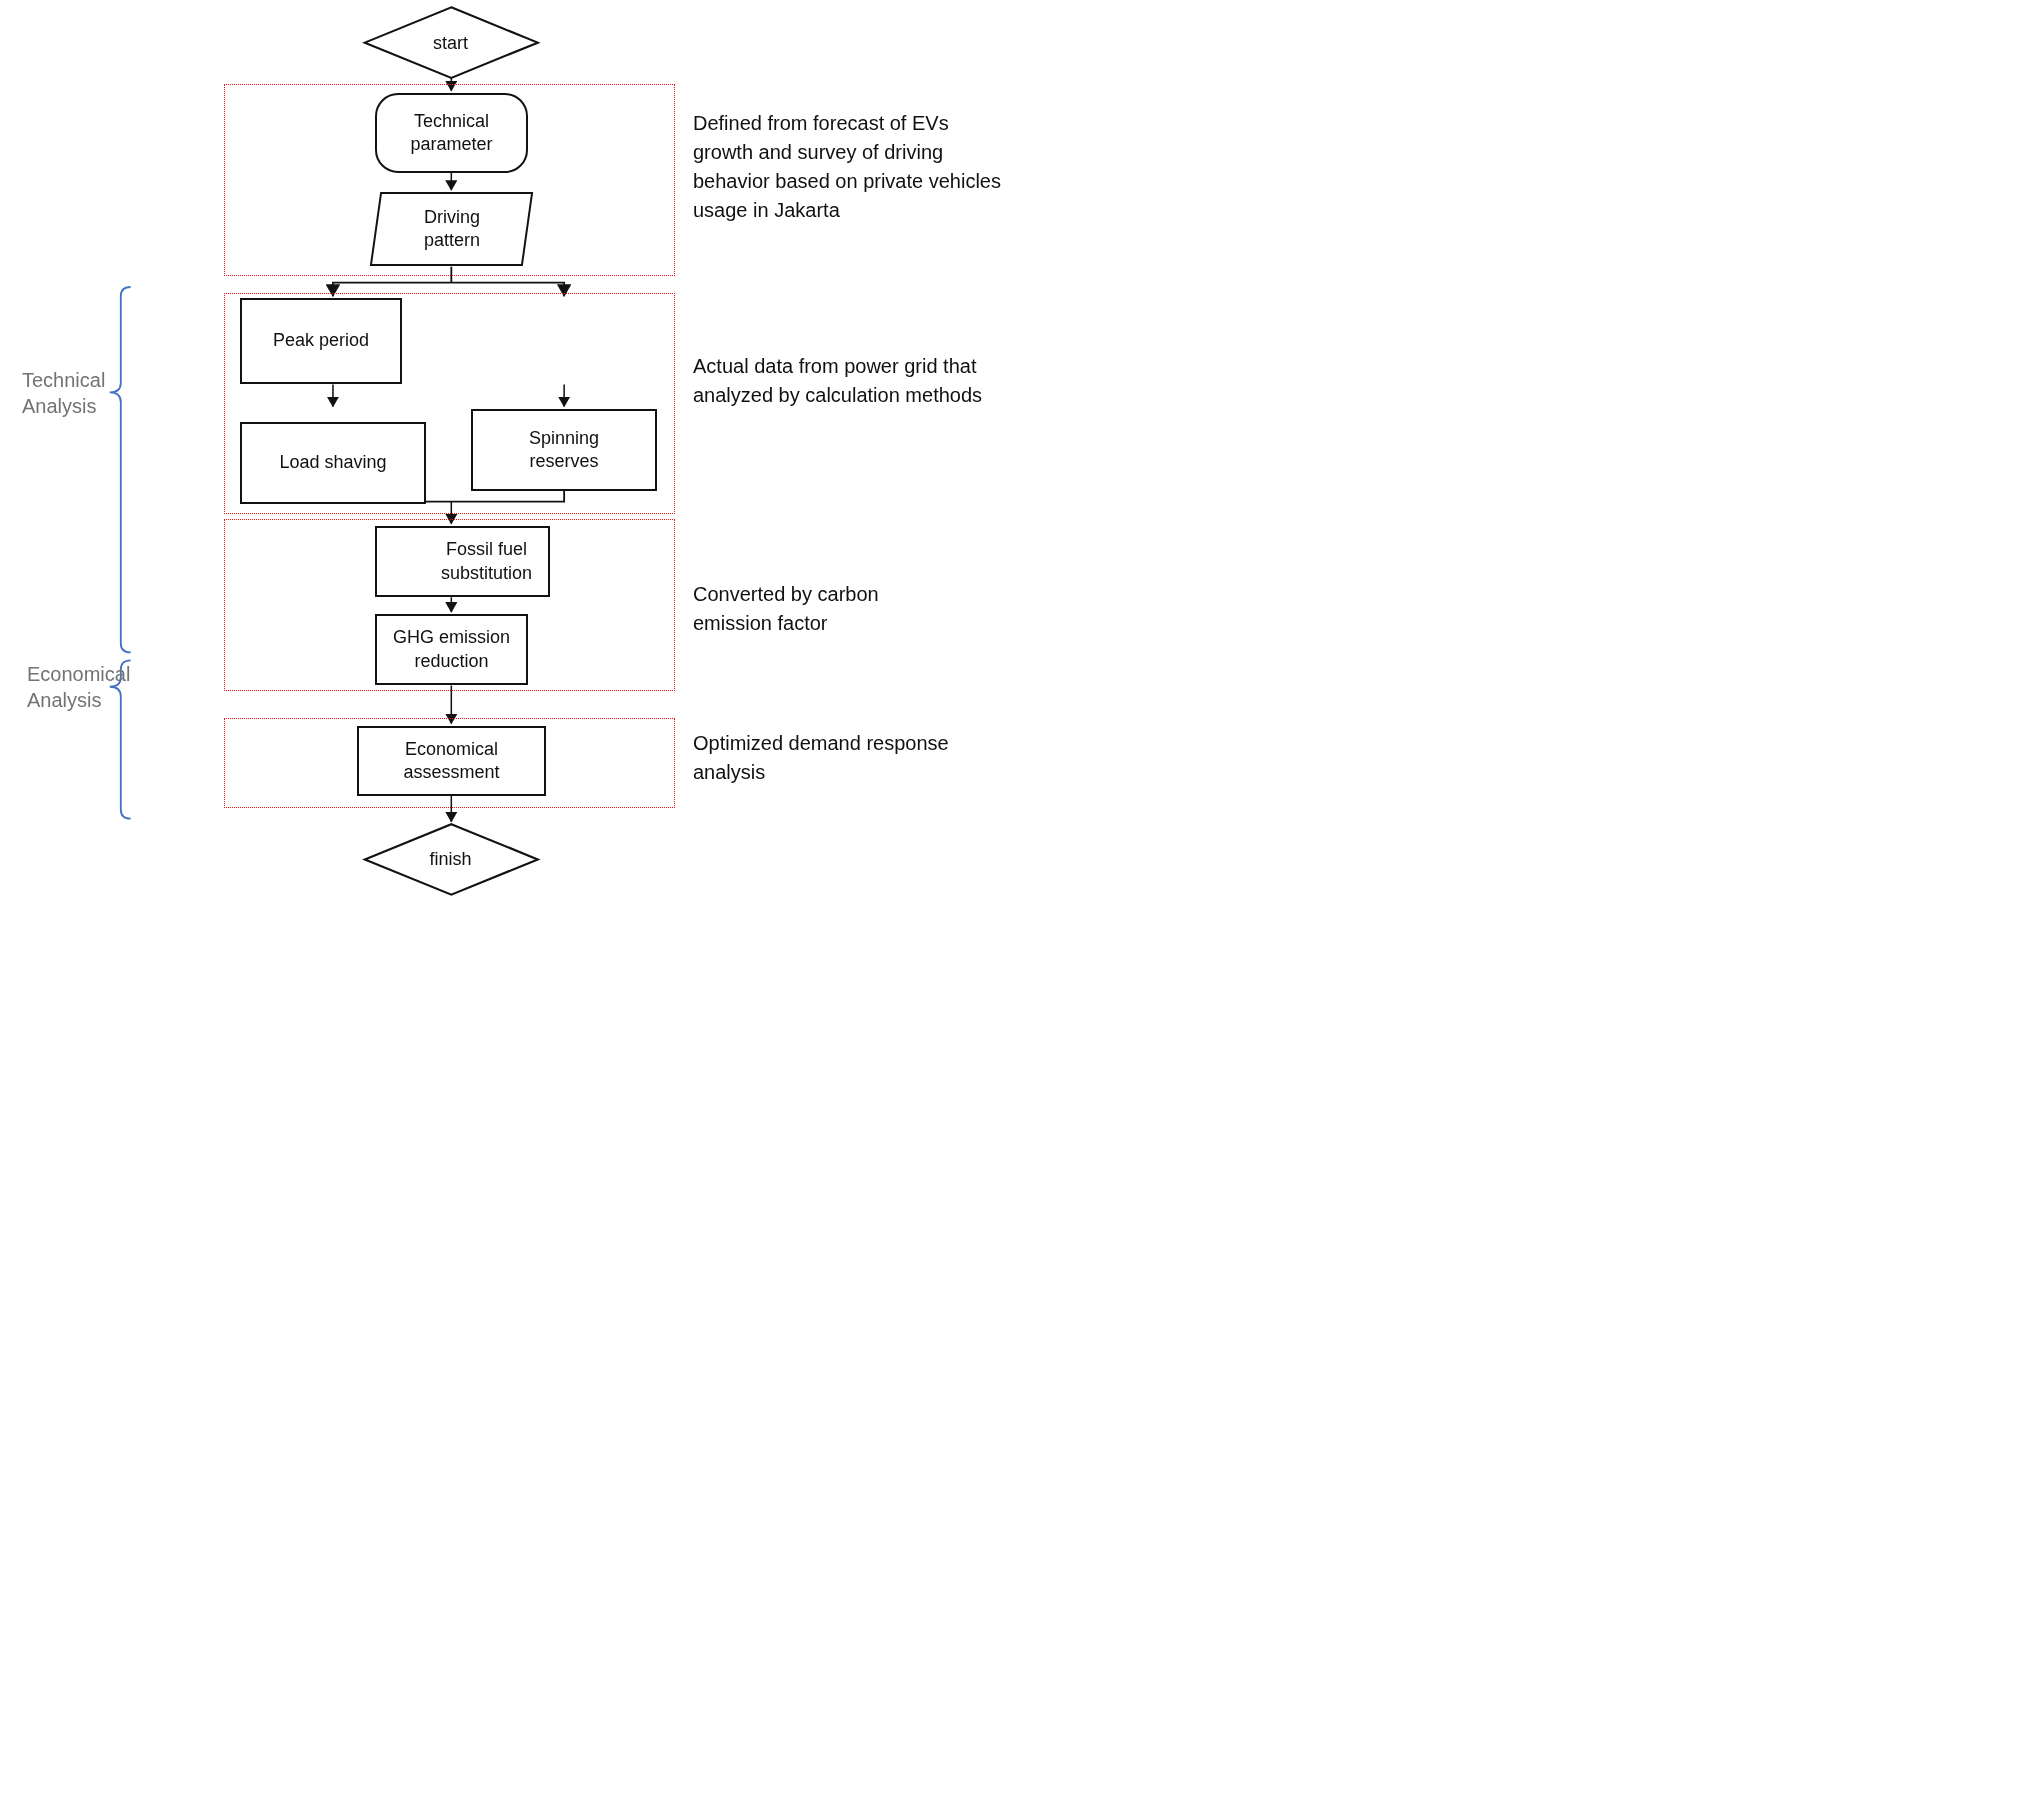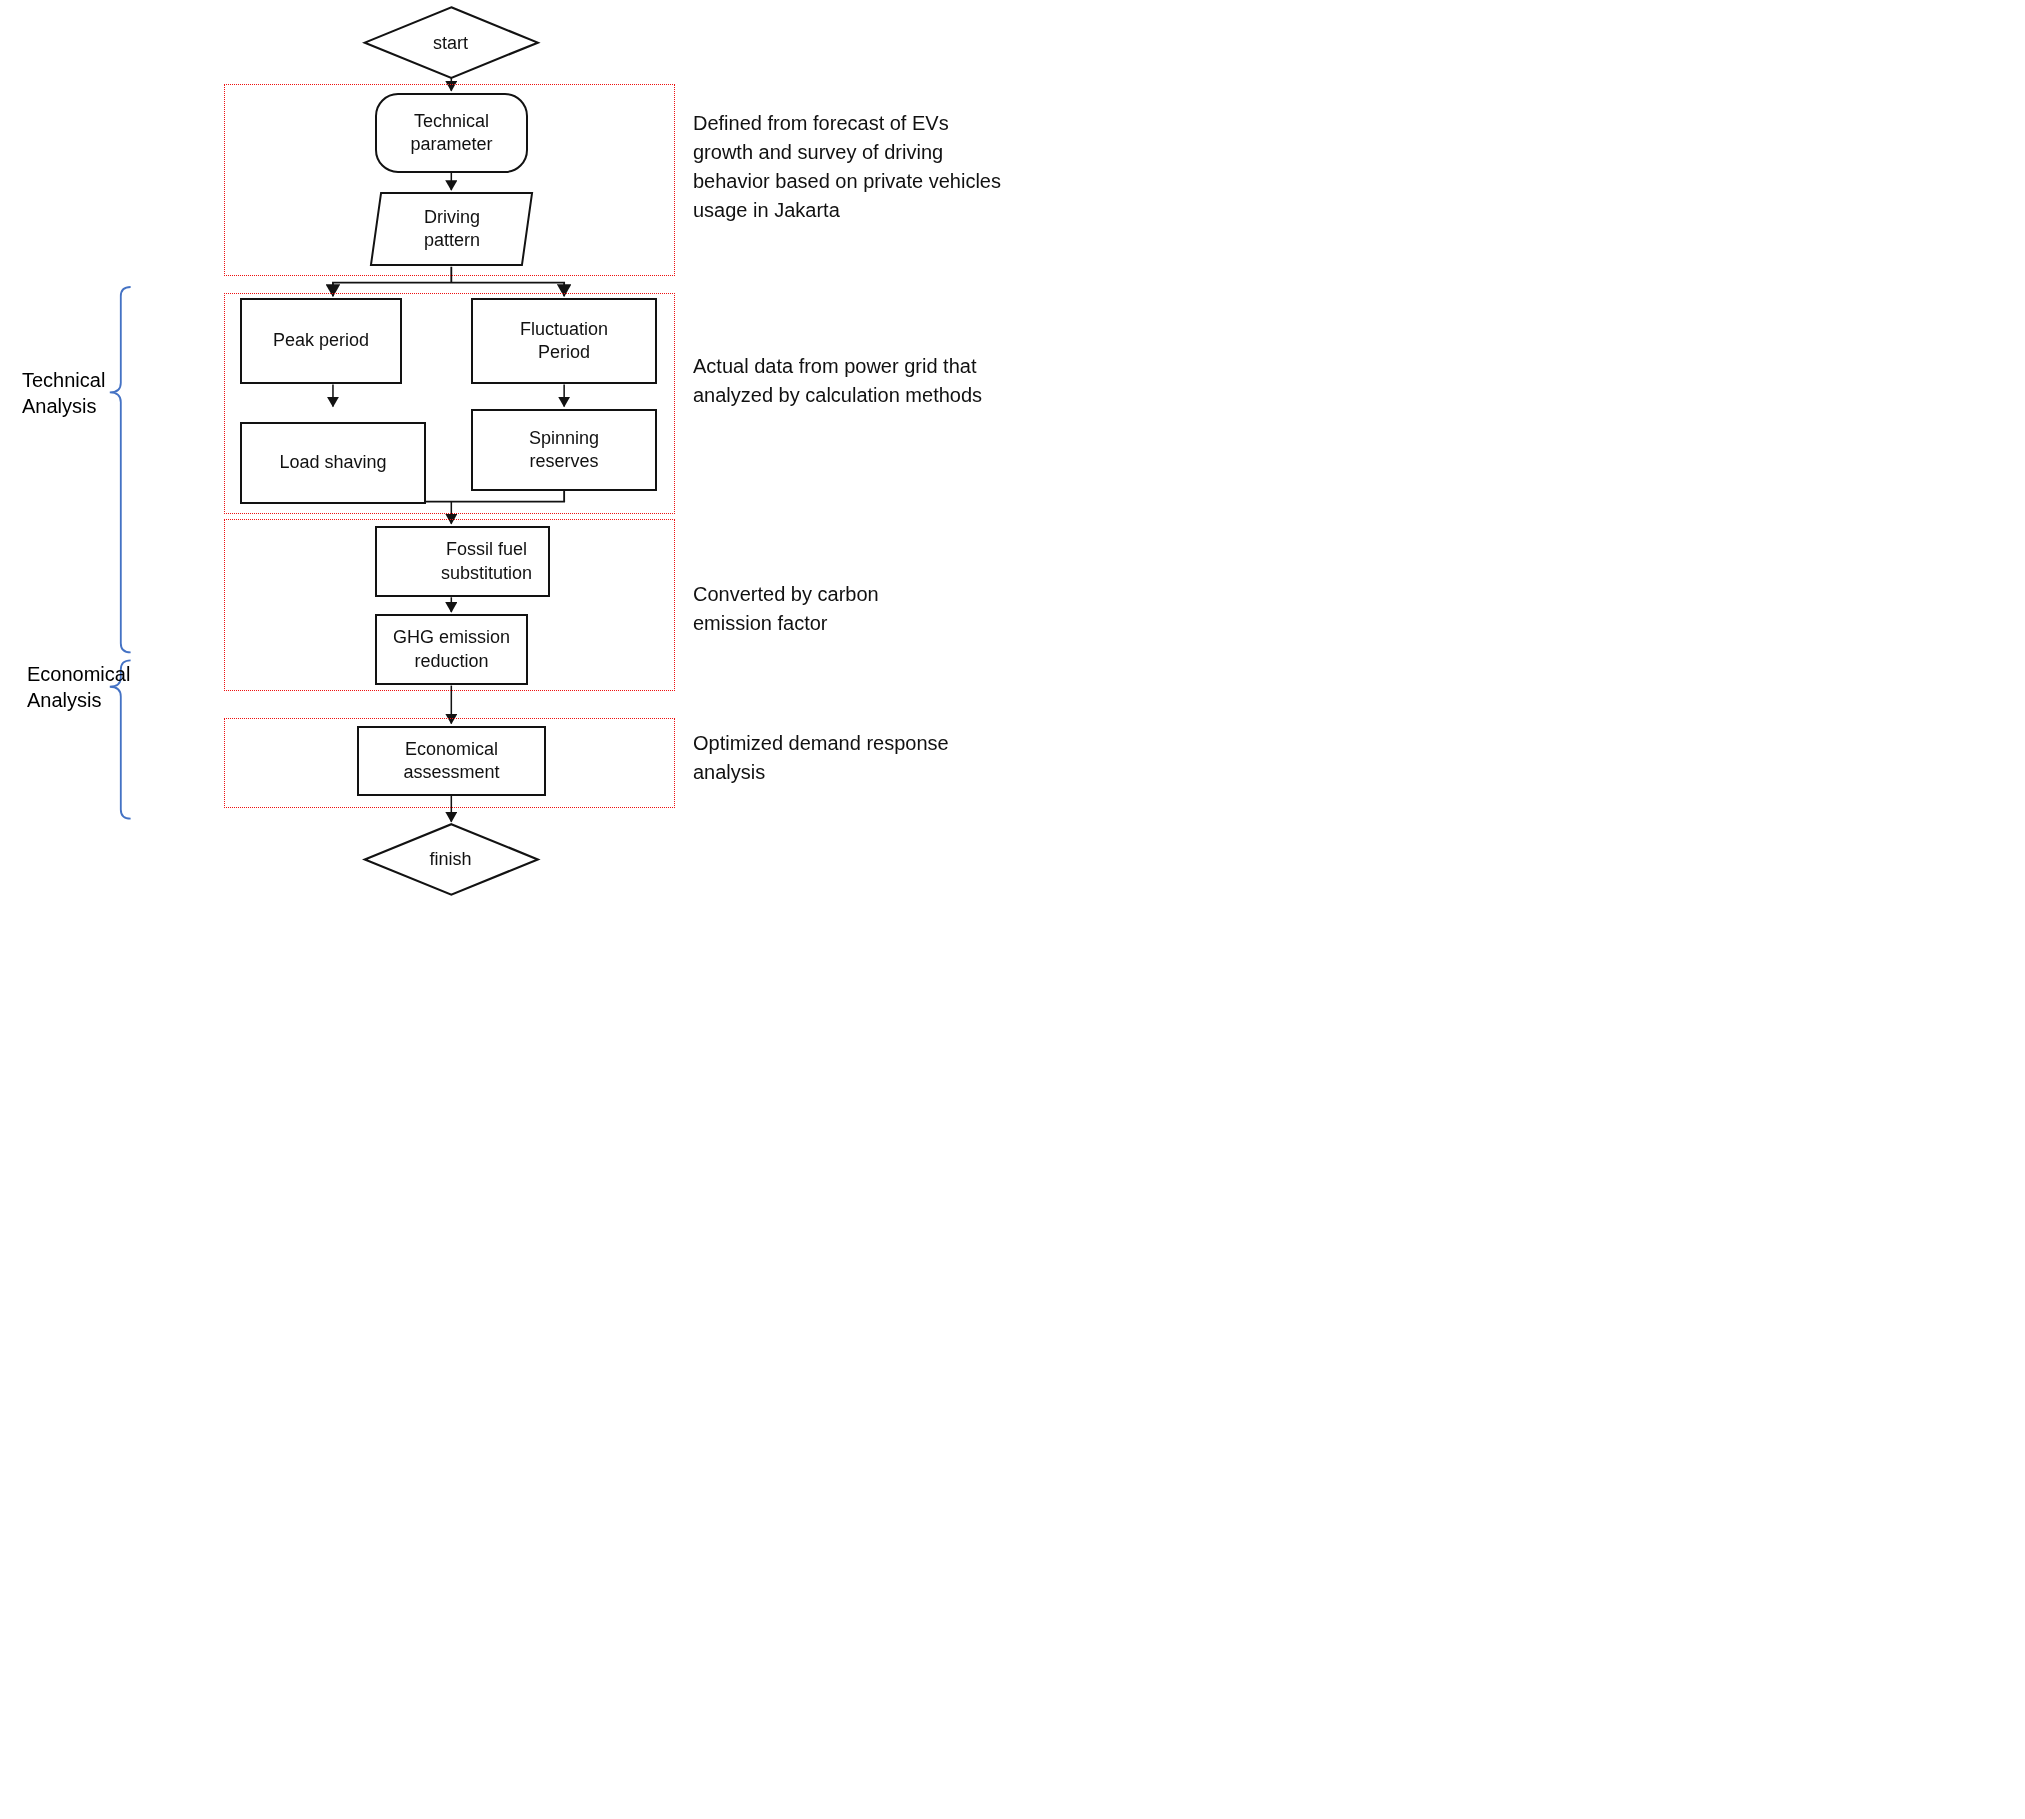--- a/index.html
+++ b/index.html
@@ -43,21 +43,21 @@
     position:absolute;
     font-size:20px;
     line-height:29px;
     color:#111;
     text-align:left;
   }
   .side-label{
     position:absolute;
     font-size:20px;
     line-height:26px;
-    color:#000000;
+    color:#737373;
     text-align:left;
   }
 </style>
 </head>
 <body>
 
 <div class="canvas">
 
   <svg class="overlay" viewBox="0 0 1652 1484" width="1013" height="910">
     <defs>
@@ -111,23 +111,20 @@
   </div>
 
   <div class="node skew" style="left:375px;top:192px;width:153px;height:74px;">
     <span class="lbl" style="max-width:92px;">Driving pattern</span>
   </div>
 
   <div class="node" style="left:240px;top:298px;width:162px;height:86px;">
     <span class="lbl">Peak period</span>
   </div>
 
-  <div class="node" style="left:471px;top:298px;width:186px;height:86px;">
-    <span class="lbl" style="max-width:123px;">Fluctuation Period</span>
-  </div>
 
   <div class="node" style="left:240px;top:409px;width:186px;height:82px;margin-top:13px;">
     <span class="lbl">Load shaving</span>
   </div>
 
   <div class="node" style="left:471px;top:409px;width:186px;height:82px;">
     <span class="lbl" style="max-width:116px;">Spinning reserves</span>
   </div>
 
   <div class="node" style="left:375px;top:526px;width:175px;height:71px;justify-content:flex-end;">

